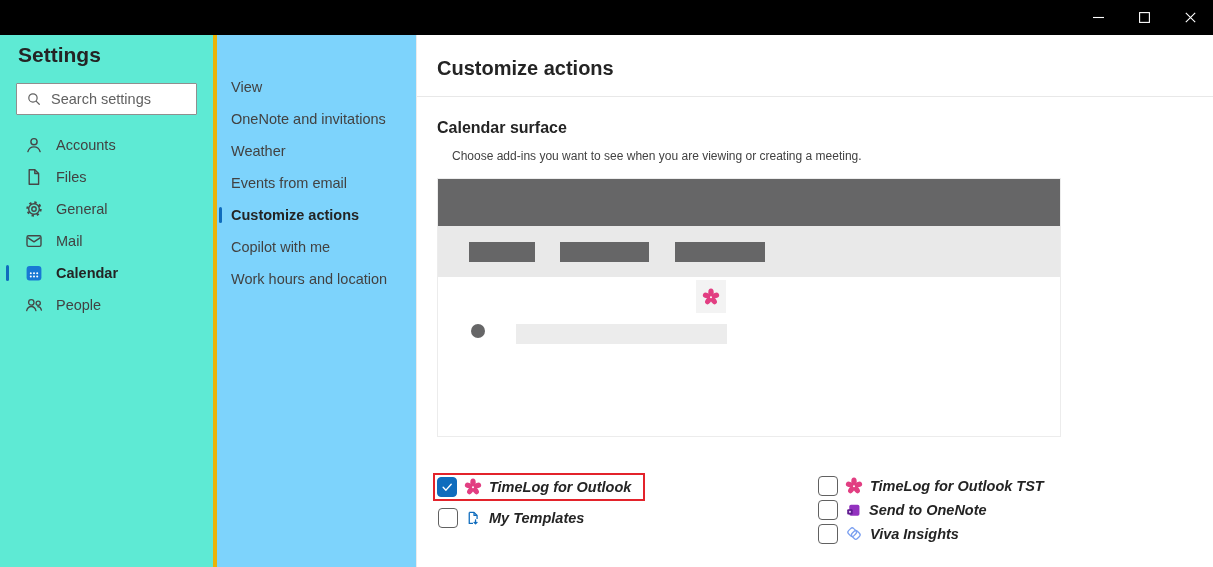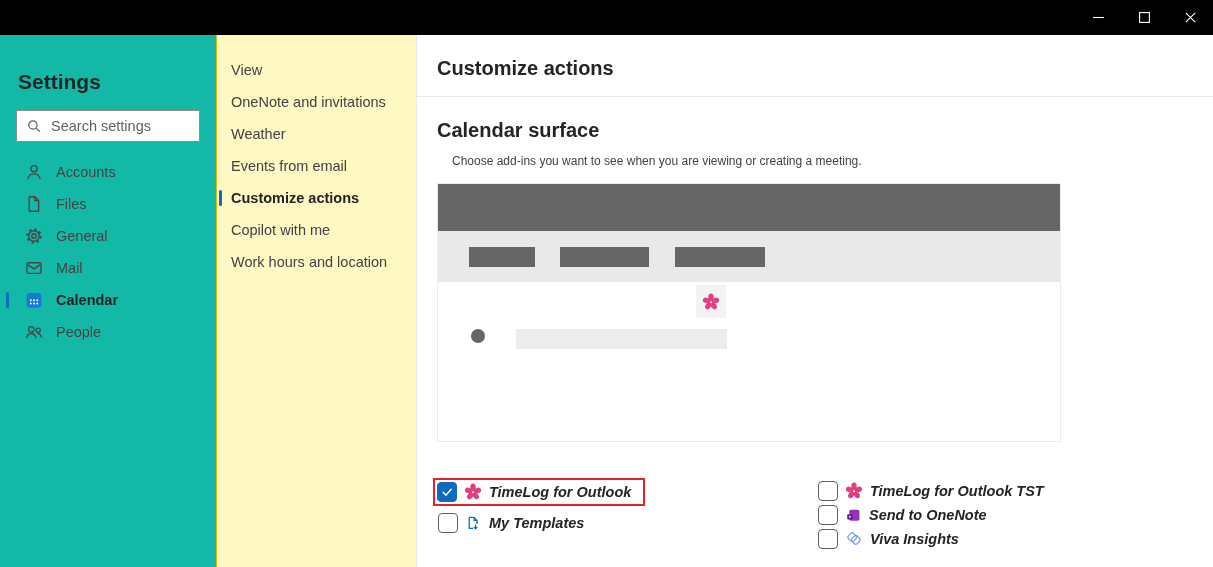--- a/index.html
+++ b/index.html
@@ -7,42 +7,42 @@
   .screen { width:1213px; height:567px; position:relative; overflow:hidden; background:#fff; }
 
   
   .titlebar { height:35px; background:#000; display:flex; justify-content:flex-end; }
   .win-btn { width:46px; display:flex; align-items:center; justify-content:center; cursor:pointer; }
 
   
   .app { display:flex; height:532px; }
 
   
-  .col1 { width:217px; background:#14b8a6; border-right:1px solid #eab308; box-sizing:border-box; padding-top:35px; flex:0 0 217px; }
+  .col1 { width:217px; background:#5eead4; border-right:4px solid #eab308; box-sizing:border-box; padding-top:8px; flex:0 0 217px; }
   .settings-title { margin:0 0 0 18px; font-size:21px; font-weight:700; color:#242424; }
   .searchbox { margin:16px 16px 0 16px; height:32px; background:#fff; border:1px solid #8f8f8f; border-radius:1px; display:flex; align-items:center; padding:0 9px; gap:7px; box-sizing:border-box; }
   .searchbox input { border:none; outline:none; background:transparent; font-family:inherit; font-size:14.5px; color:#616161; width:100%; }
   .searchbox input::placeholder { color:#616161; opacity:1; }
   .nav { margin-top:14px; }
   .nav-item { position:relative; height:32px; display:flex; align-items:center; gap:12px; padding-left:24px; font-size:14.5px; color:#424242; cursor:pointer; }
   .nav-item.selected { font-weight:700; color:#242424; }
   .sel-bar { position:absolute; left:6px; top:8px; width:3px; height:16px; border-radius:2px; background:#0f6cbd; }
   .icn { display:flex; align-items:center; justify-content:center; width:20px; height:20px; flex:0 0 20px; }
 
   
-  .col2 { width:200px; background:#fef9c3; border-right:1px solid #ebebeb; box-sizing:border-box; padding-top:19px; flex:0 0 200px; }
+  .col2 { width:200px; background:#7dd3fc; border-right:1px solid #ebebeb; box-sizing:border-box; padding-top:36px; flex:0 0 200px; }
   .subnav-item { position:relative; height:32px; display:flex; align-items:center; padding-left:14px; font-size:14.5px; color:#424242; cursor:pointer; }
   .subnav-item.selected { font-weight:700; color:#242424; }
   .subnav-item .sel-bar { left:2px; }
 
   
   .main { flex:1; background:#fff; padding-left:20px; box-sizing:border-box; }
   .main-title { margin:22px 0 0; font-size:20px; font-weight:700; color:#242424; }
   .main-divider { height:1px; background:#e8e8e8; margin:16px 0 0 -20px; }
-  .section-title { margin:22px 0 0; font-size:20px; font-weight:700; color:#242424; }
+  .section-title { margin:22px 0 0; font-size:16px; font-weight:700; color:#242424; }
   .section-desc { margin:12px 15px 0; font-size:12px; color:#424242; }
 
   
   .demo { margin-top:15px; width:624px; height:259px; border:1px solid #ececec; box-sizing:border-box; }
   .demo-top { height:47px; background:#666667; }
   .demo-band { height:51px; background:#e9e9e9; position:relative; }
   .demo-btn { position:absolute; top:16px; height:20px; background:#666667; }
   .demo-btn.b1 { left:31px; width:66px; }
   .demo-btn.b2 { left:122px; width:89px; }
   .demo-btn.b3 { left:237px; width:90px; }

